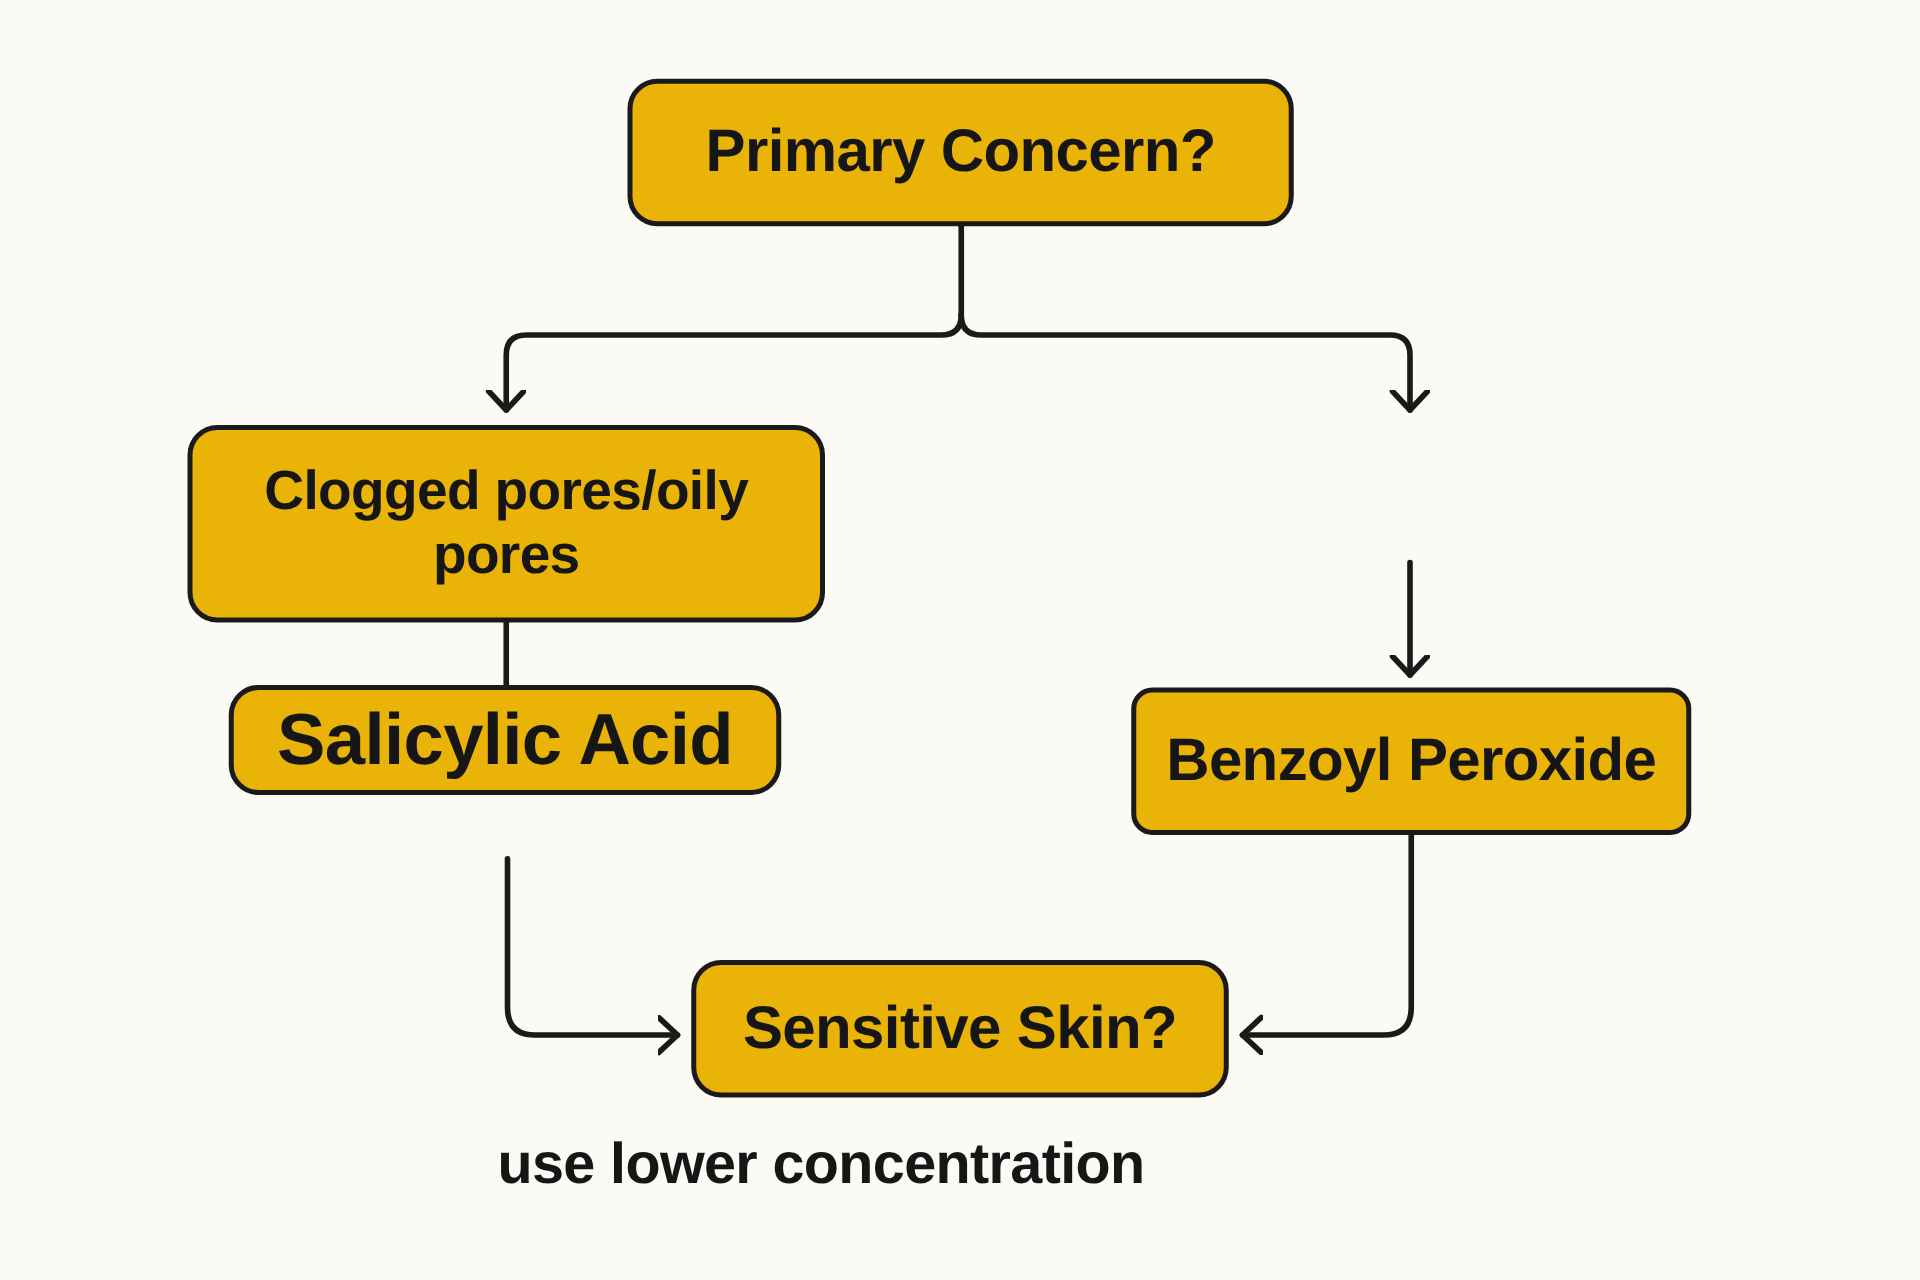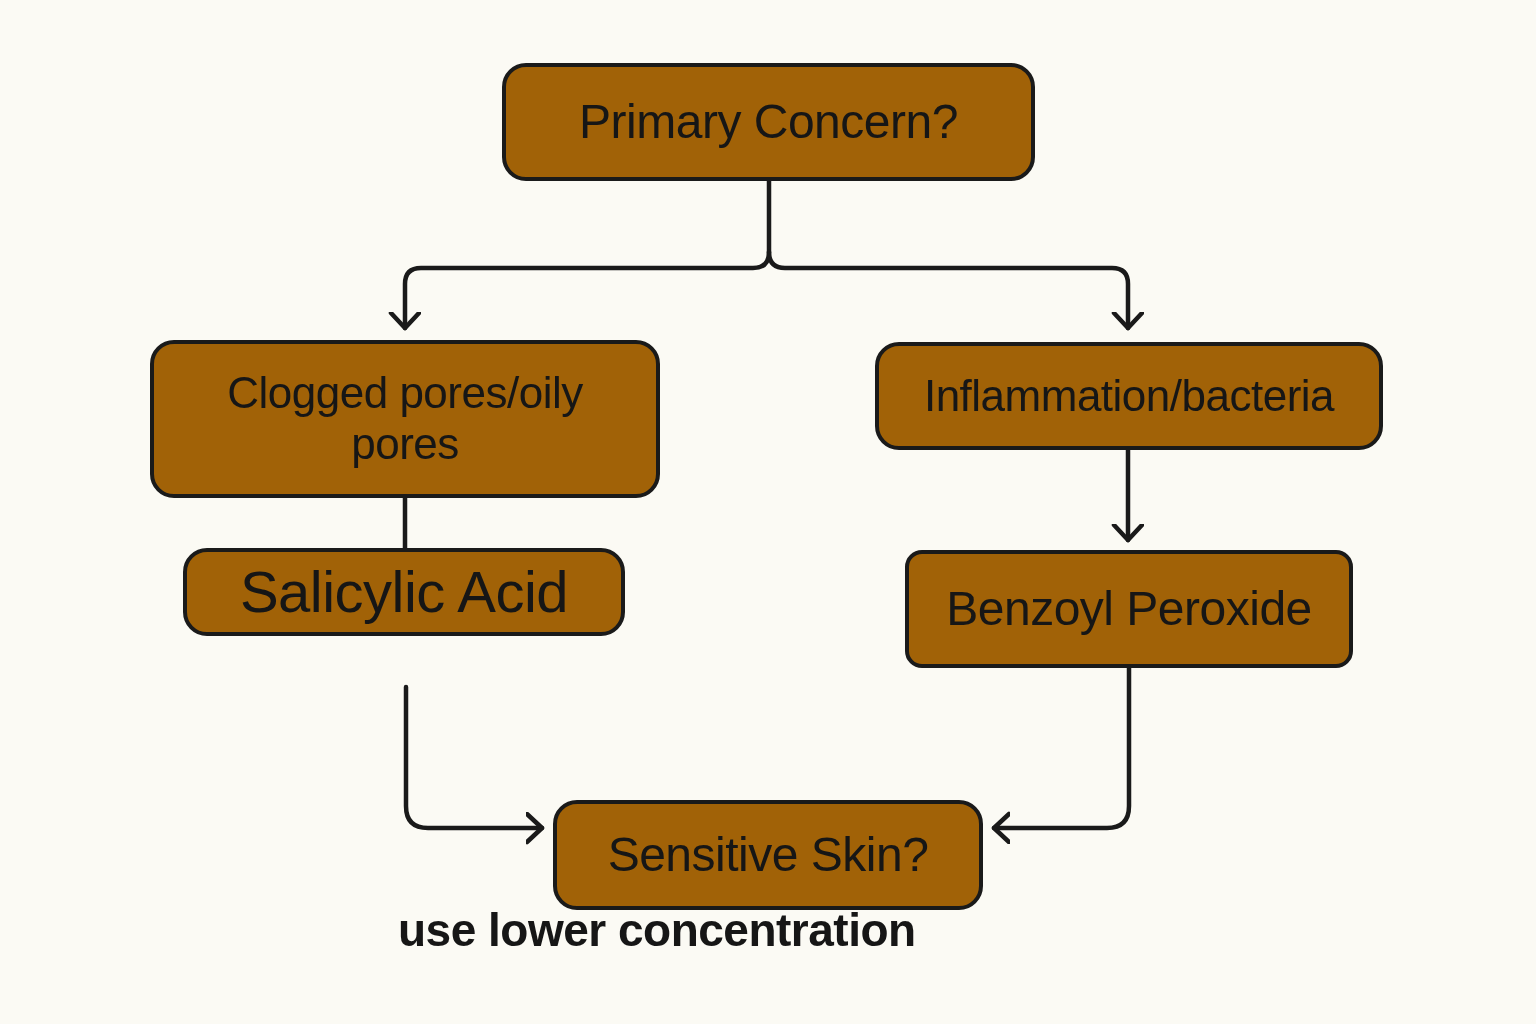--- a/index.html
+++ b/index.html
@@ -27,36 +27,36 @@
     fill: none;
     stroke: #1A1A1A;
     stroke-width: 4.5;
     stroke-linecap: round;
   }
   .node {
     position: absolute;
     box-sizing: border-box;
     border: 4px solid #1A1A1A;
     border-radius: 24px;
-    background: #a16207;
+    background: #eab308;
     display: flex;
     align-items: center;
     justify-content: center;
     text-align: center;
-    font-weight: 400;
+    font-weight: 700;
     letter-spacing: -0.5px;
     line-height: 1.15;
     padding: 0 18px;
   }
   .n-primary      { left: 502px;  top: 63px;  width: 533px; height: 118px; font-size: 48px; }
   .n-clogged      { left: 150px;  top: 340px; width: 510px; height: 158px; font-size: 44px; }
   .n-inflammation { left: 875px;  top: 342px; width: 508px; height: 108px; font-size: 44px; }
   .n-salicylic    { left: 183px;  top: 548px; width: 442px; height: 88px; font-size: 58px; }
   .n-benzoyl      { left: 905px;  top: 550px; width: 448px; height: 118px; font-size: 48px; border-radius: 17px; }
-  .n-sensitive    { left: 553px;  top: 800px; width: 430px; height: 110px; font-size: 48px; }
+  .n-sensitive    { left: 553px;  top: 768px; width: 430px; height: 110px; font-size: 48px; }
   .two-line span { display: block; }
   .note {
     position: absolute;
     left: 398px;
     top: 903px;
     width: 744px;
     text-align: left;
     font-weight: 600;
     letter-spacing: -0.5px;
     font-size: 46px;
@@ -88,23 +88,20 @@
     <span>Primary Concern?</span>
   </div>
 
   <div class="node n-clogged two-line">
     <div>
       <span>Clogged pores/oily</span>
       <span>pores</span>
     </div>
   </div>
 
-  <div class="node n-inflammation">
-    <span>Inflammation/bacteria</span>
-  </div>
 
   <div class="node n-salicylic">
     <span>Salicylic Acid</span>
   </div>
 
   <div class="node n-benzoyl">
     <span>Benzoyl Peroxide</span>
   </div>
 
   <div class="node n-sensitive">

